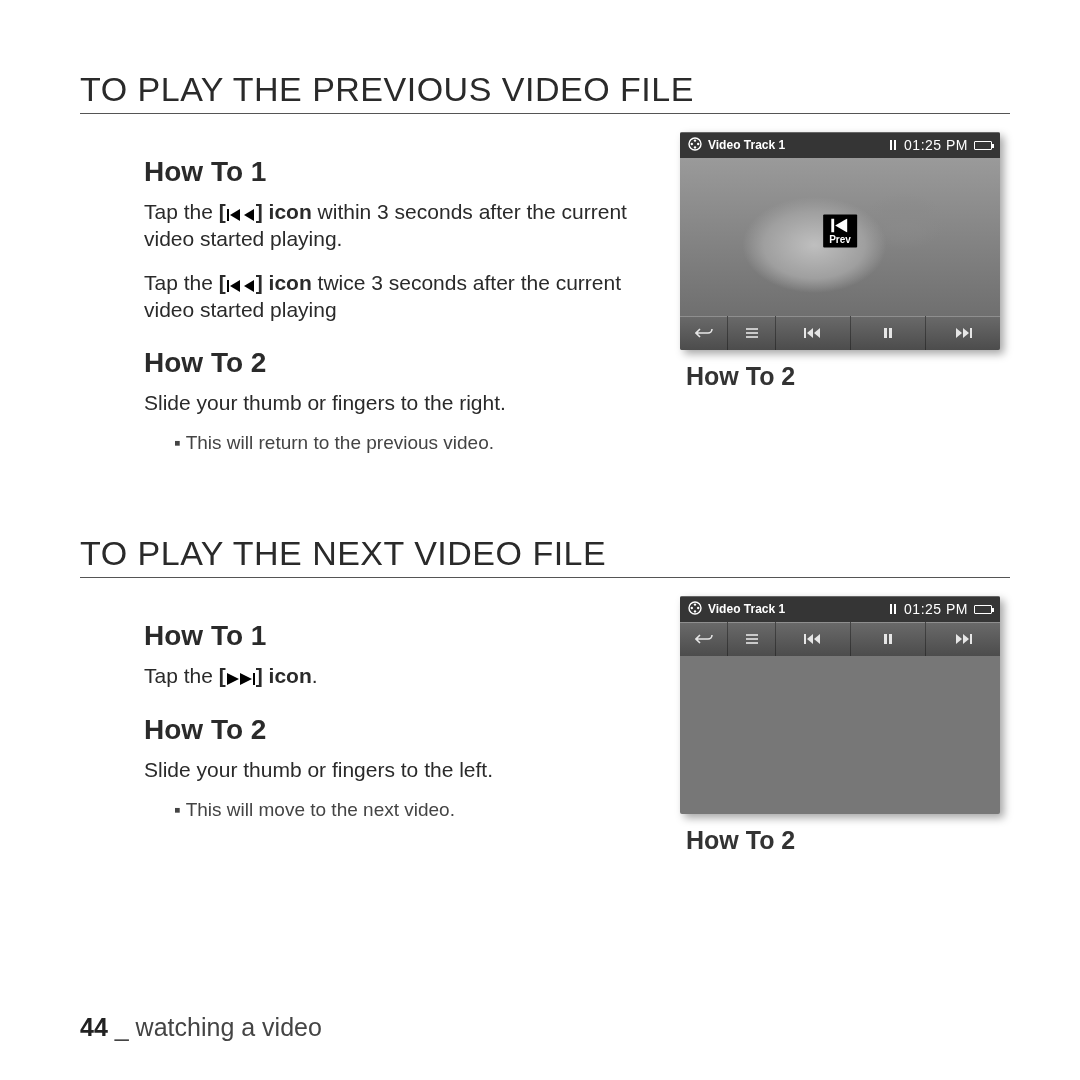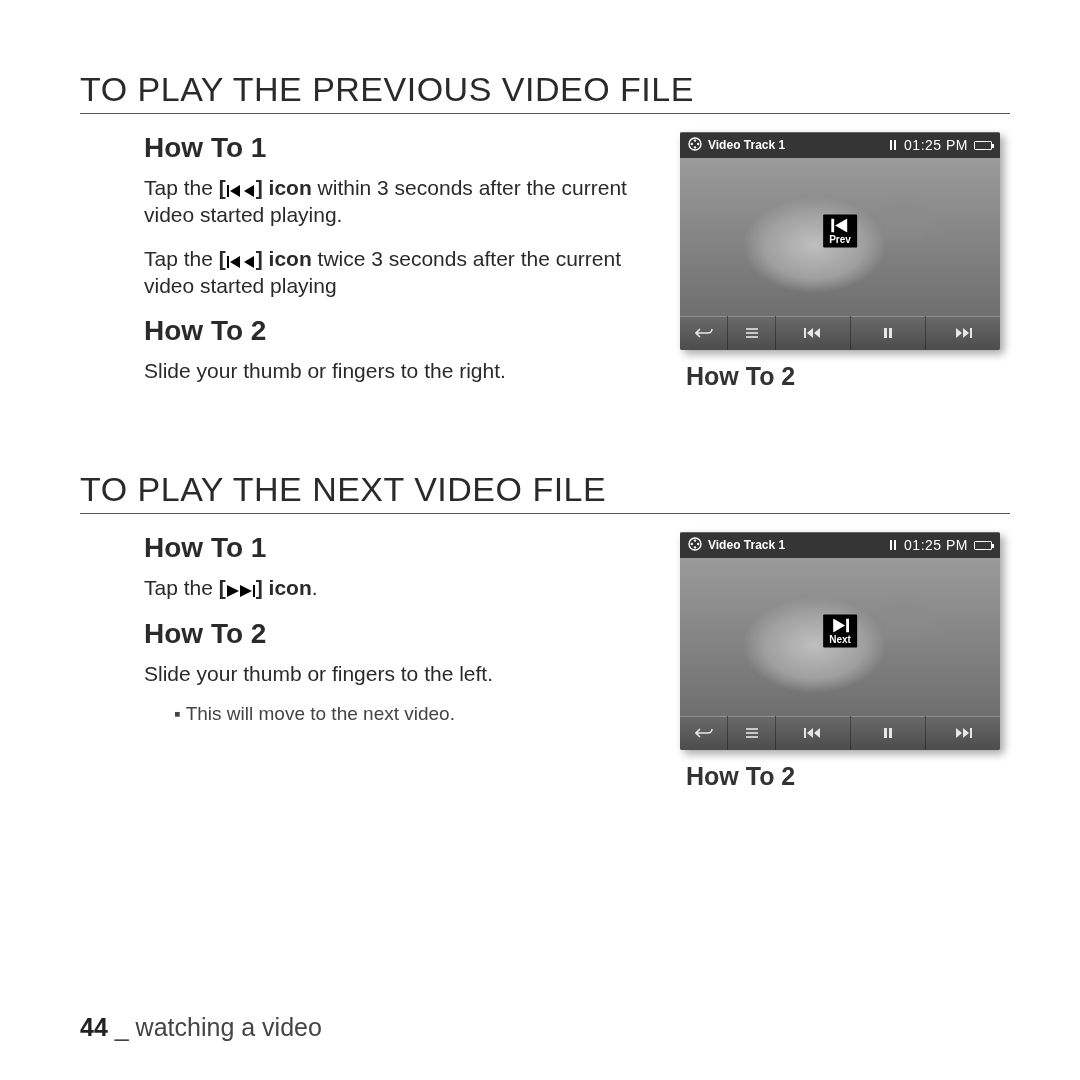--- a/index.html
+++ b/index.html
@@ -21,20 +21,21 @@
     margin-bottom: 18px;
     text-transform: uppercase;
   }
   .block { display: flex; gap: 30px; margin-bottom: 70px; }
   .text-col { flex: 1; padding-left: 64px; }
   .fig-col { flex: 0 0 330px; }
   .howto-h {
     font-size: 28px;
     font-weight: bold;
     margin-bottom: 10px;
+    margin-top: 24px;
   }
   .body {
     font-size: 21px;
     line-height: 1.3;
     margin-bottom: 16px;
   }
   .bullet {
     font-size: 19px;
     color: #444;
     margin-left: 30px;
@@ -138,20 +139,21 @@
       <span>Tap the </span><b>[</b><span class="icon-inline">
           <svg viewBox="0 0 30 14">
             <rect x="1" y="1" width="2" height="12" fill="#000"></rect>
             <polygon points="14,7 4,1 4,13" fill="#000" transform="scale(-1,1) translate(-18,0)"></polygon>
             <polygon points="28,7 18,1 18,13" fill="#000" transform="scale(-1,1) translate(-46,0)"></polygon>
           </svg>
         </span><b>] </b><b>icon</b><span> twice 3 seconds after the current video started playing</span>
     </p>
     <div class="howto-h">How To 2</div>
     <p class="body">Slide your thumb or fingers to the right.</p>
+    <p class="bullet">This will return to the previous video.</p>
   </div>
   <div class="fig-col">
     <div class="device">
       <div class="dev-top raised">
         <span class="film">
           <svg width="14" height="14" viewBox="0 0 14 14">
               <circle cx="7" cy="7" r="6" fill="none" stroke="#fff" stroke-width="1.4"></circle>
               <circle cx="7" cy="3.6" r="1.2" fill="#fff"></circle>
               <circle cx="10.2" cy="7" r="1.2" fill="#fff"></circle>
               <circle cx="7" cy="10.4" r="1.2" fill="#fff"></circle>
@@ -240,29 +242,20 @@
               <circle cx="7" cy="10.4" r="1.2" fill="#fff"></circle>
               <circle cx="3.8" cy="7" r="1.2" fill="#fff"></circle>
             </svg>
         </span>
         <span>Video Track 1</span>
         <span class="sp"></span>
         <span style="width:6px;height:10px;border-left:2px solid #fff;border-right:2px solid #fff;margin-right:8px;"></span>
         <span class="time">01:25 PM</span>
         <span class="bat"></span>
       </div>
-      <div class="dev-mid">
-        <div class="overlay-btn">
-          <svg viewBox="0 0 18 14">
-              <polygon points="2,0 14,7 2,14" fill="#fff"></polygon>
-              <rect x="15" y="0" width="3" height="14" fill="#fff"></rect>
-            </svg>
-          <span class="lab">Next</span>
-        </div>
-      </div>
       <div class="dev-bot">
         <div class="cell small raised">
             <svg viewBox="0 0 18 14">
               <path d="M5 3 L1 7 L5 11 M1 7 H13 a4 4 0 0 0 4 -4" fill="none" stroke="#eee" stroke-width="1.6"></path>
             </svg>
           </div>
         <div class="cell small raised">
             <svg viewBox="0 0 18 14">
               <line x1="3" y1="3" x2="15" y2="3" stroke="#eee" stroke-width="1.6"></line>
               <line x1="3" y1="7" x2="15" y2="7" stroke="#eee" stroke-width="1.6"></line>

